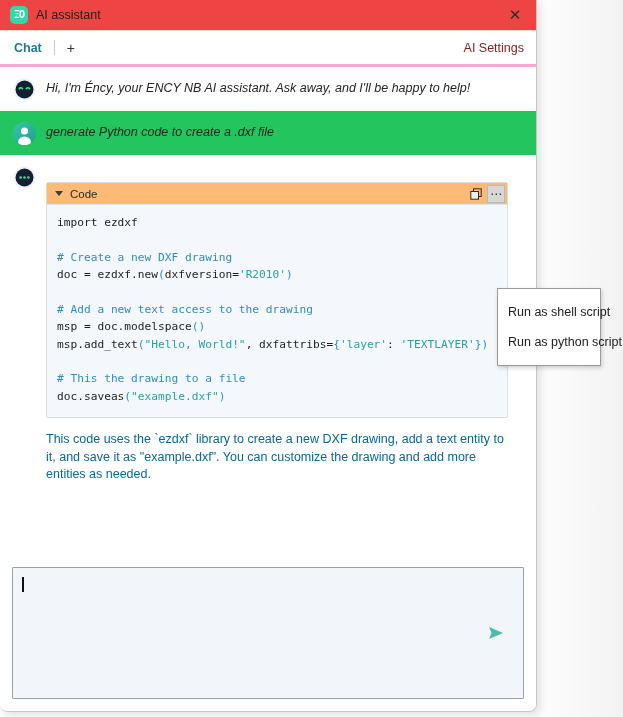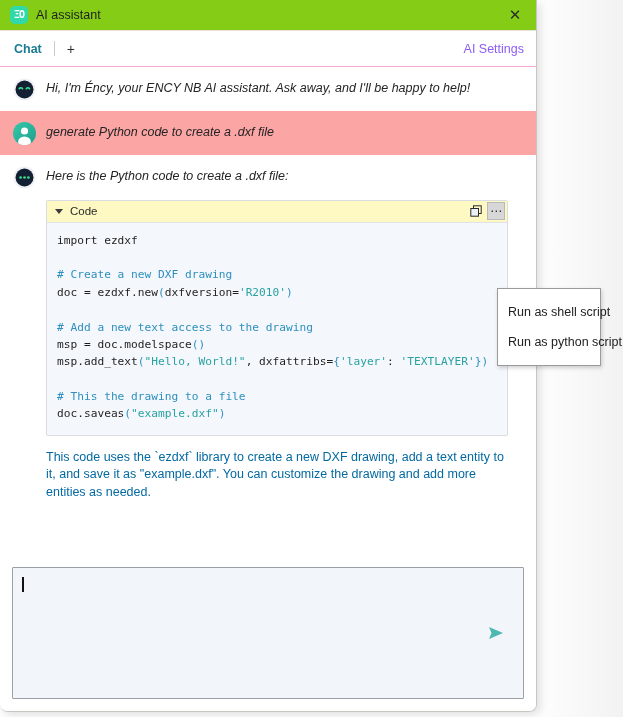--- a/index.html
+++ b/index.html
@@ -38,21 +38,21 @@
     border-left: none;
     border-radius: 0 0 8px 8px;
     box-shadow: 3px 3px 10px rgba(0,0,0,0.13);
     overflow: hidden;
   }
 
   
   #titlebar {
     position: relative;
     height: 31px;
-    background: #84cc16;
+    background: #ef4444;
     border-bottom: 1px solid #eadfd6;
     display: flex;
     align-items: center;
     padding: 0 6px 0 10px;
   }
   #app-icon {
     width: 18px; height: 18px;
     border-radius: 5px;
     background: #2fd9a8;
     display: flex; align-items: center; justify-content: center;
@@ -79,21 +79,21 @@
     font-size: 15px;
     color: #2b2b2b;
     font-family: "DejaVu Sans", sans-serif;
     line-height: 1;
   }
 
   
   #tabbar {
     height: 36px;
     background: #ffffff;
-    border-bottom: 1px solid #f9a8d4;
+    border-bottom: 3px solid #f9a8d4;
     display: flex;
     align-items: center;
     padding: 0 12px 0 14px;
   }
   #tab-chat {
     font-size: 12.5px;
     font-weight: bold;
     color: #1a7b92;
     cursor: pointer;
     padding-right: 12px;
@@ -105,39 +105,39 @@
   }
   #tab-add {
     font-size: 14px;
     color: #333333;
     cursor: pointer;
     line-height: 1;
   }
   #tabbar-spacer { flex: 1 1 auto; }
   #ai-settings {
     font-size: 12.5px;
-    color: #8b5cf6;
+    color: #7f1d1d;
     cursor: pointer;
   }
 
   
   #messages {
     position: relative;
     height: 491px;
     overflow: hidden;
     background: #ffffff;
   }
 
   .msg-row {
     display: flex;
     align-items: flex-start;
     padding: 10px 14px 10px 13px;
   }
   .msg-row.user {
-    background: #fca5a5;
+    background: #22c55e;
   }
   .avatar {
     width: 23px; height: 23px;
     border-radius: 50%;
     flex: 0 0 auto;
     margin-right: 10px;
     margin-top: 1px;
     position: relative;
     display: flex; align-items: center; justify-content: center;
   }
@@ -162,21 +162,21 @@
   #code-card {
     margin: 14px 14px 0 0;
     border: 1px solid #d9dde2;
     background: #f4f7fb;
     border-radius: 2px;
     overflow: visible;
     position: relative;
   }
   #code-header {
     height: 22px;
-    background: #fef9c3;
+    background: #fdba74;
     border-bottom: 1px solid #dfe3e8;
     display: flex;
     align-items: center;
     padding: 0 2px 0 8px;
     position: relative;
   }
   #code-caret {
     width: 0; height: 0;
     border-left: 4.5px solid transparent;
     border-right: 4.5px solid transparent;
@@ -354,21 +354,20 @@
           <svg width="23" height="23" viewBox="0 0 23 23">
             <circle cx="11.5" cy="11.5" r="11" fill="#eef1f5"></circle>
             <circle cx="11.5" cy="11.5" r="9" fill="#131f33"></circle>
             <circle cx="7.6" cy="11.5" r="1.35" fill="#3ce08f"></circle>
             <circle cx="11.5" cy="11.5" r="1.35" fill="#3ce08f"></circle>
             <circle cx="15.4" cy="11.5" r="1.35" fill="#3ce08f"></circle>
           </svg>
         </div>
 
         <div class="msg-block">
-          <div class="msg-text" style="padding-top:0">Here is the Python code to create a .dxf file:</div>
 
           <div id="code-card">
             <div id="code-header">
               <div id="code-caret"></div>
               <div id="code-title">Code</div>
 
               <div class="hdr-btn">
                 <svg width="12" height="12" viewBox="0 0 12 12">
                   <rect x="3.5" y="0.8" width="7.7" height="7.7" fill="none" stroke="#2b2b2b" stroke-width="1"></rect>
                   <rect x="0.8" y="3.5" width="7.7" height="7.7" fill="#eceff3" stroke="#2b2b2b" stroke-width="1"></rect>

